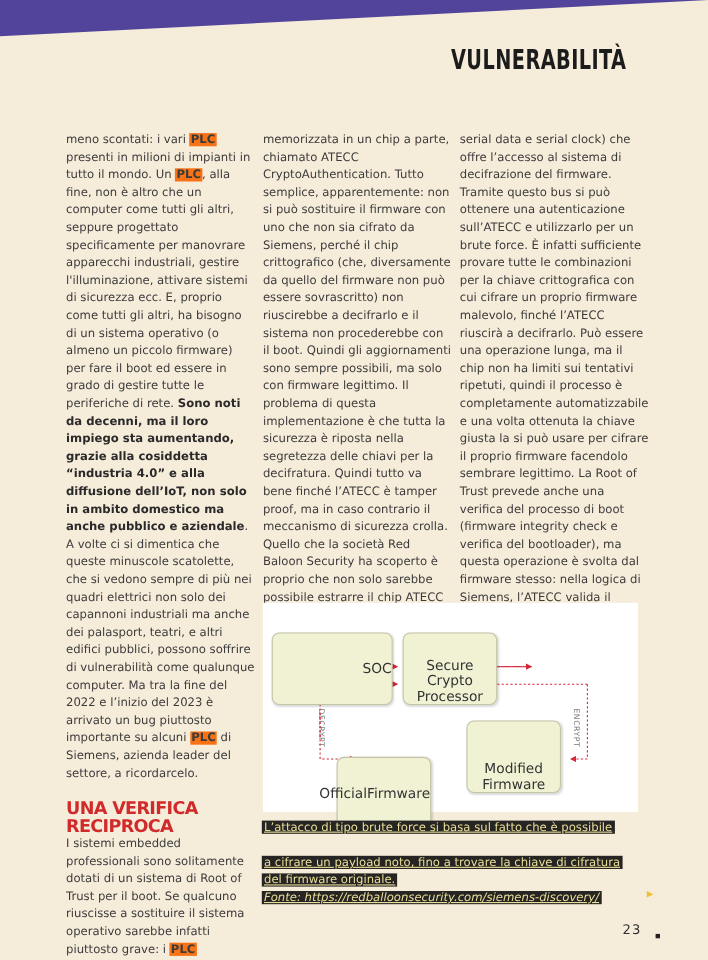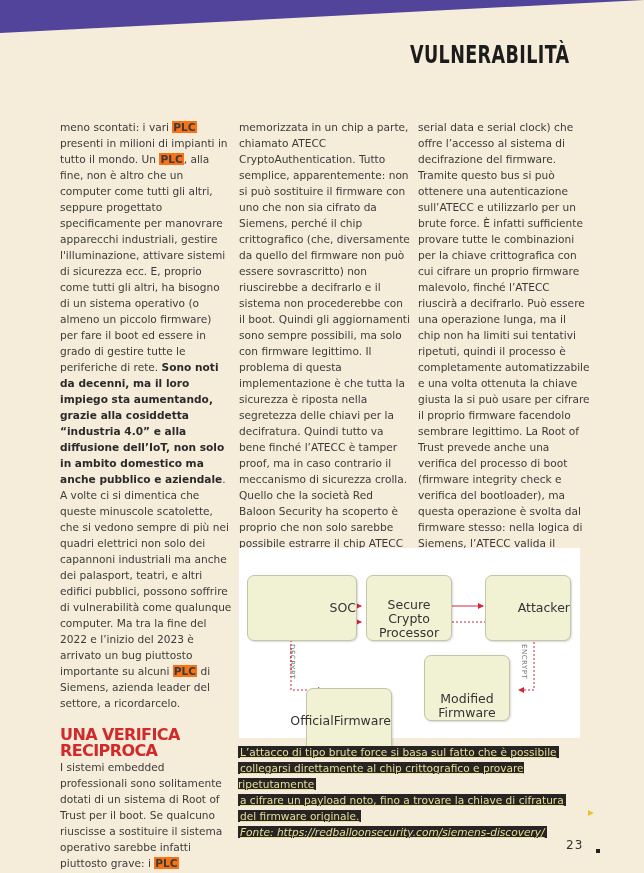--- a/index.html
+++ b/index.html
@@ -70,38 +70,35 @@
     </g>
   </svg>
   <div class="box" style="left:8px;top:27px;width:84px;height:64px;padding-left:24px;">
       <span>SOC</span>
     </div>
   <div class="box" style="left:127px;top:27px;width:84px;height:64px;flex-direction:column;">
     <span>Secure</span>
     <span>Crypto</span>
     <span>Processor</span>
   </div>
-  <div class="box" style="left:246px;top:27px;width:84px;height:64px;">
-      <span>Attacker</span>
-    </div>
   <div class="box" style="left:67px;top:107px;width:84px;height:64px;flex-direction:row;margin-top:33px;">
     <span>Official</span>
     <span>Firmware</span>
   </div>
   <div class="box" style="left:185px;top:107px;width:84px;height:64px;flex-direction:column;">
     <span>Modified</span>
     <span>Firmware</span>
   </div>
   <div style="position:absolute;left:49px;top:96px;font-size:7px;color:#777;writing-mode:vertical-rl;letter-spacing:0.5px;">DECRYPT</div>
   <div style="position:absolute;left:281px;top:96px;font-size:7px;color:#777;writing-mode:vertical-rl;letter-spacing:0.5px;">ENCRYPT</div>
 </div>
 
 <div class="caption">
   <span>L’attacco di tipo brute force si basa sul fatto che è possibile</span><br>
-  <span>collegarsi direttamente al chip crittografico e provare ripetutamente</span><br>
+  <br>
   <span>a cifrare un payload noto, fino a trovare la chiave di cifratura</span><br>
   <span>del firmware originale.</span><br>
   <span class="src">Fonte: https://redballoonsecurity.com/siemens-discovery/</span>
 </div>
 
 <div class="arrow-right"></div>
 
 <div class="page-num">23</div>
 <div class="page-dot"></div>
 

